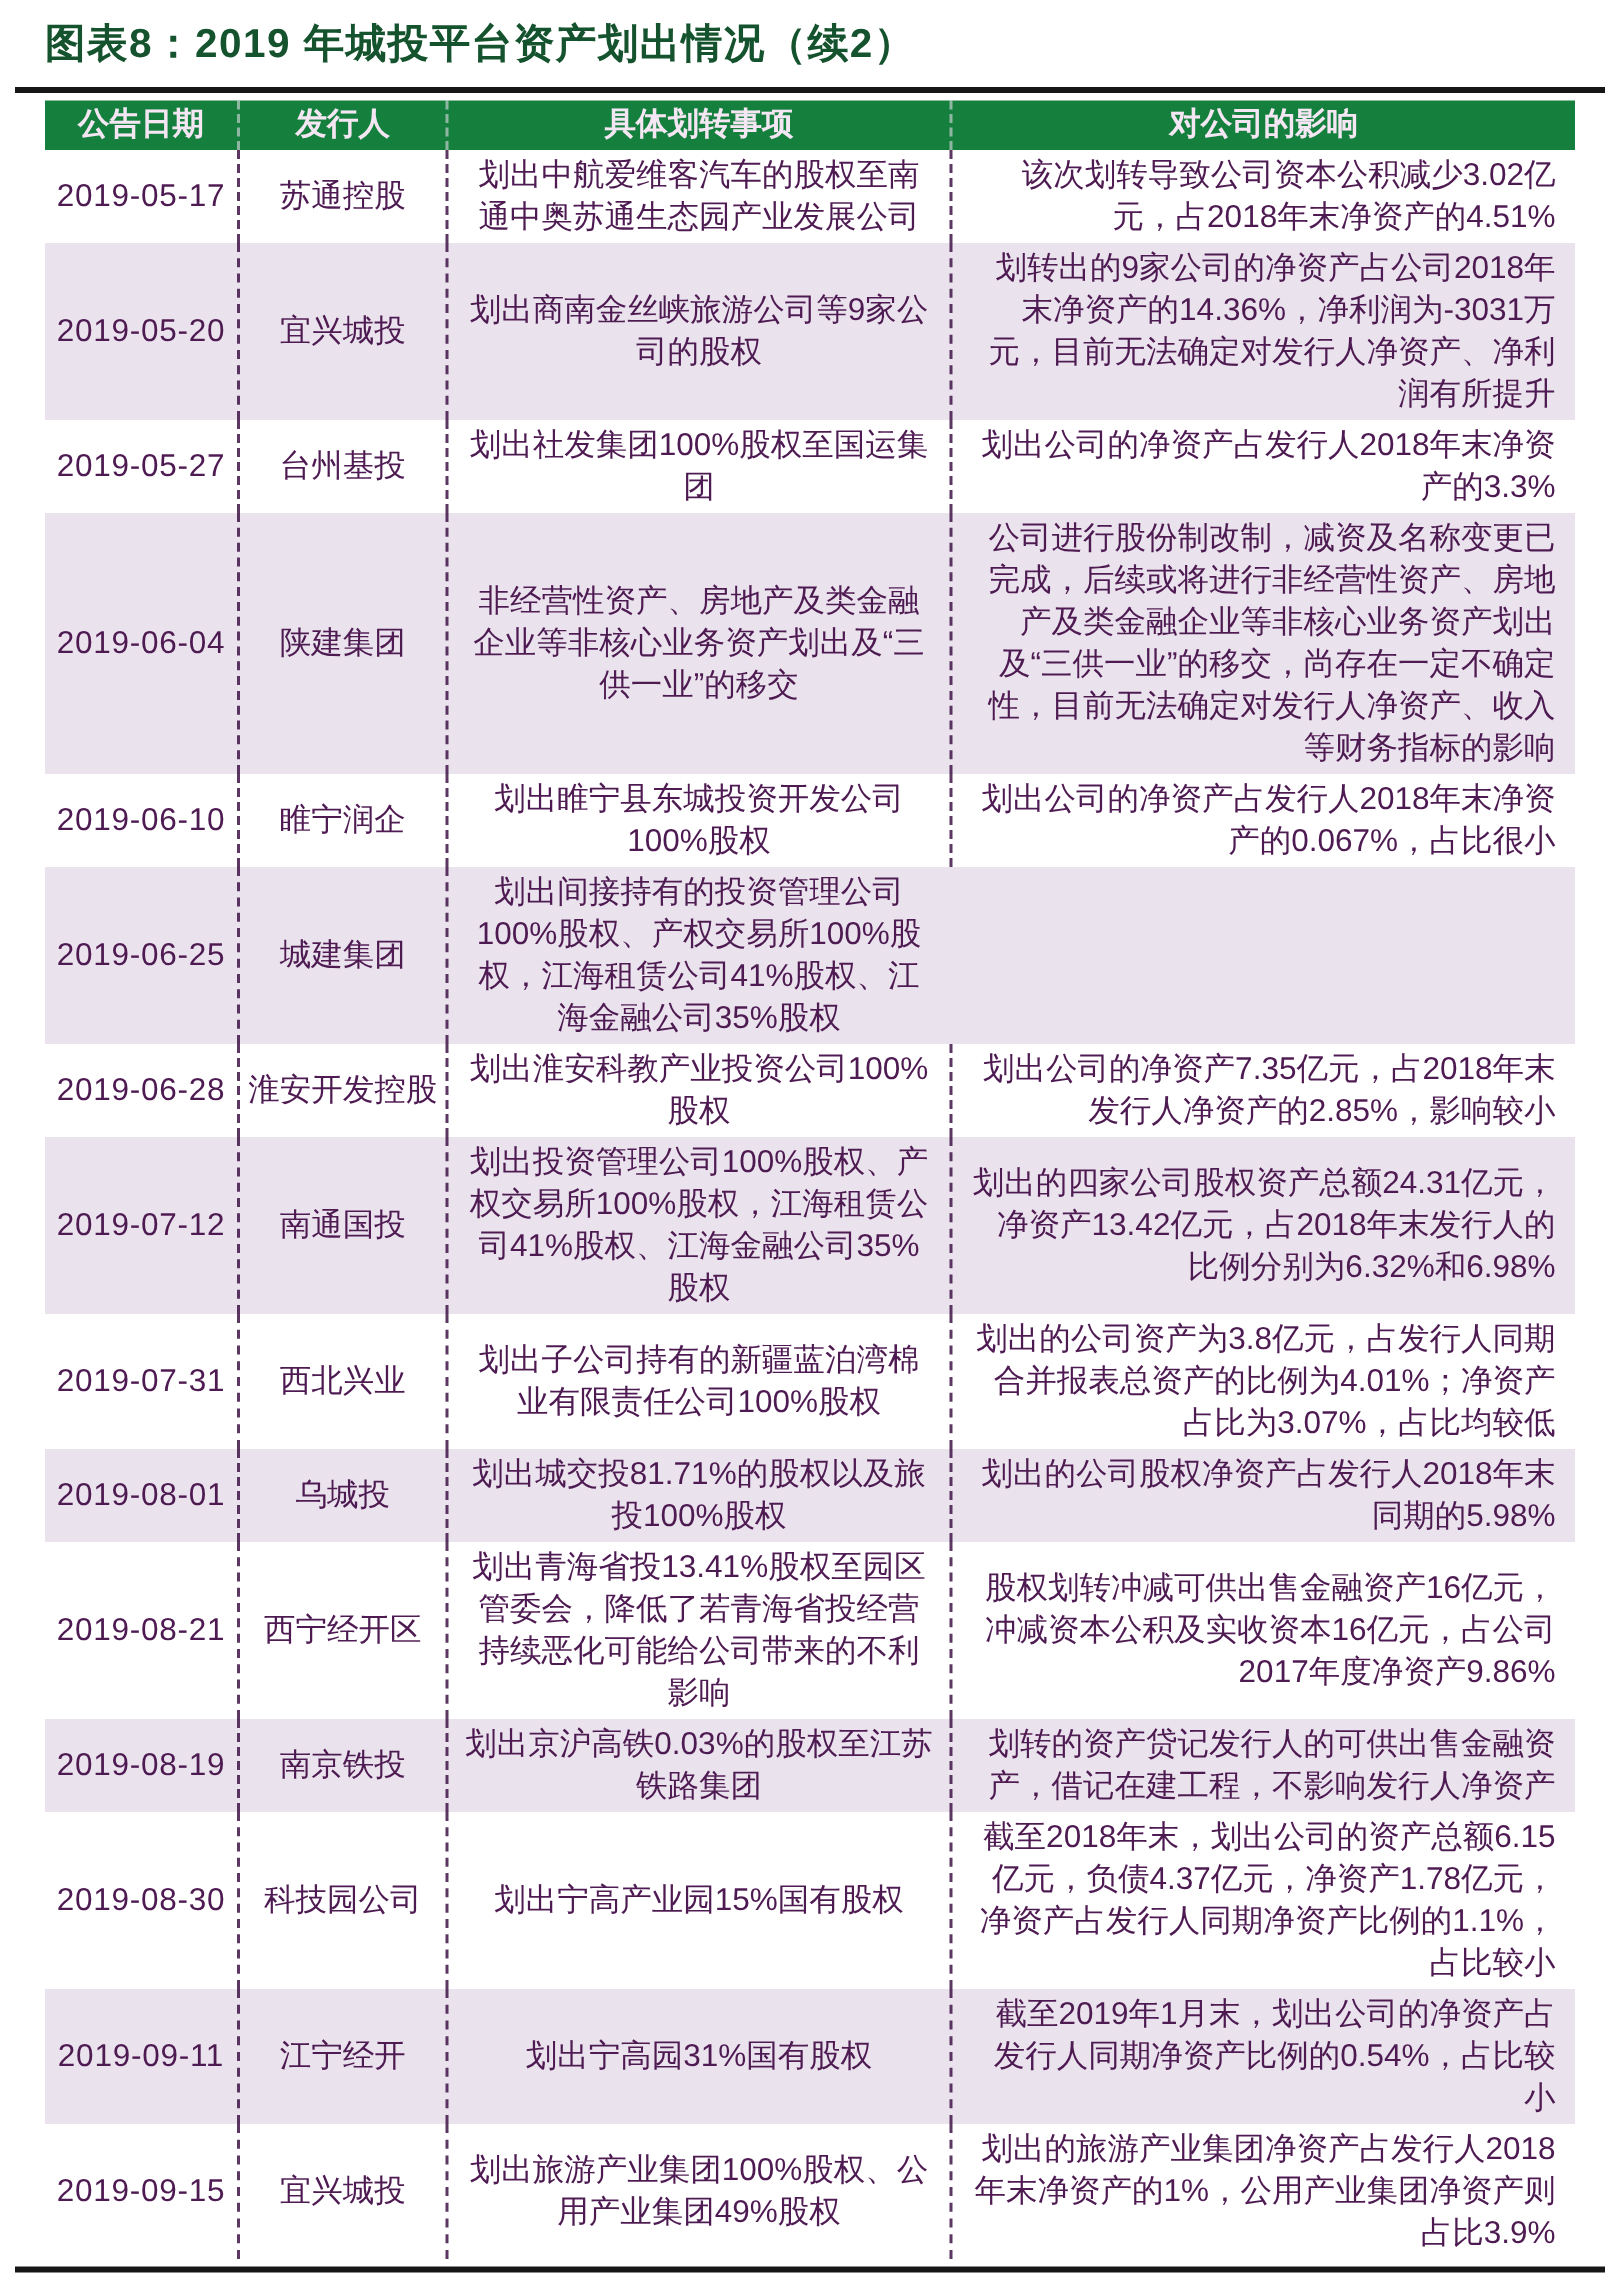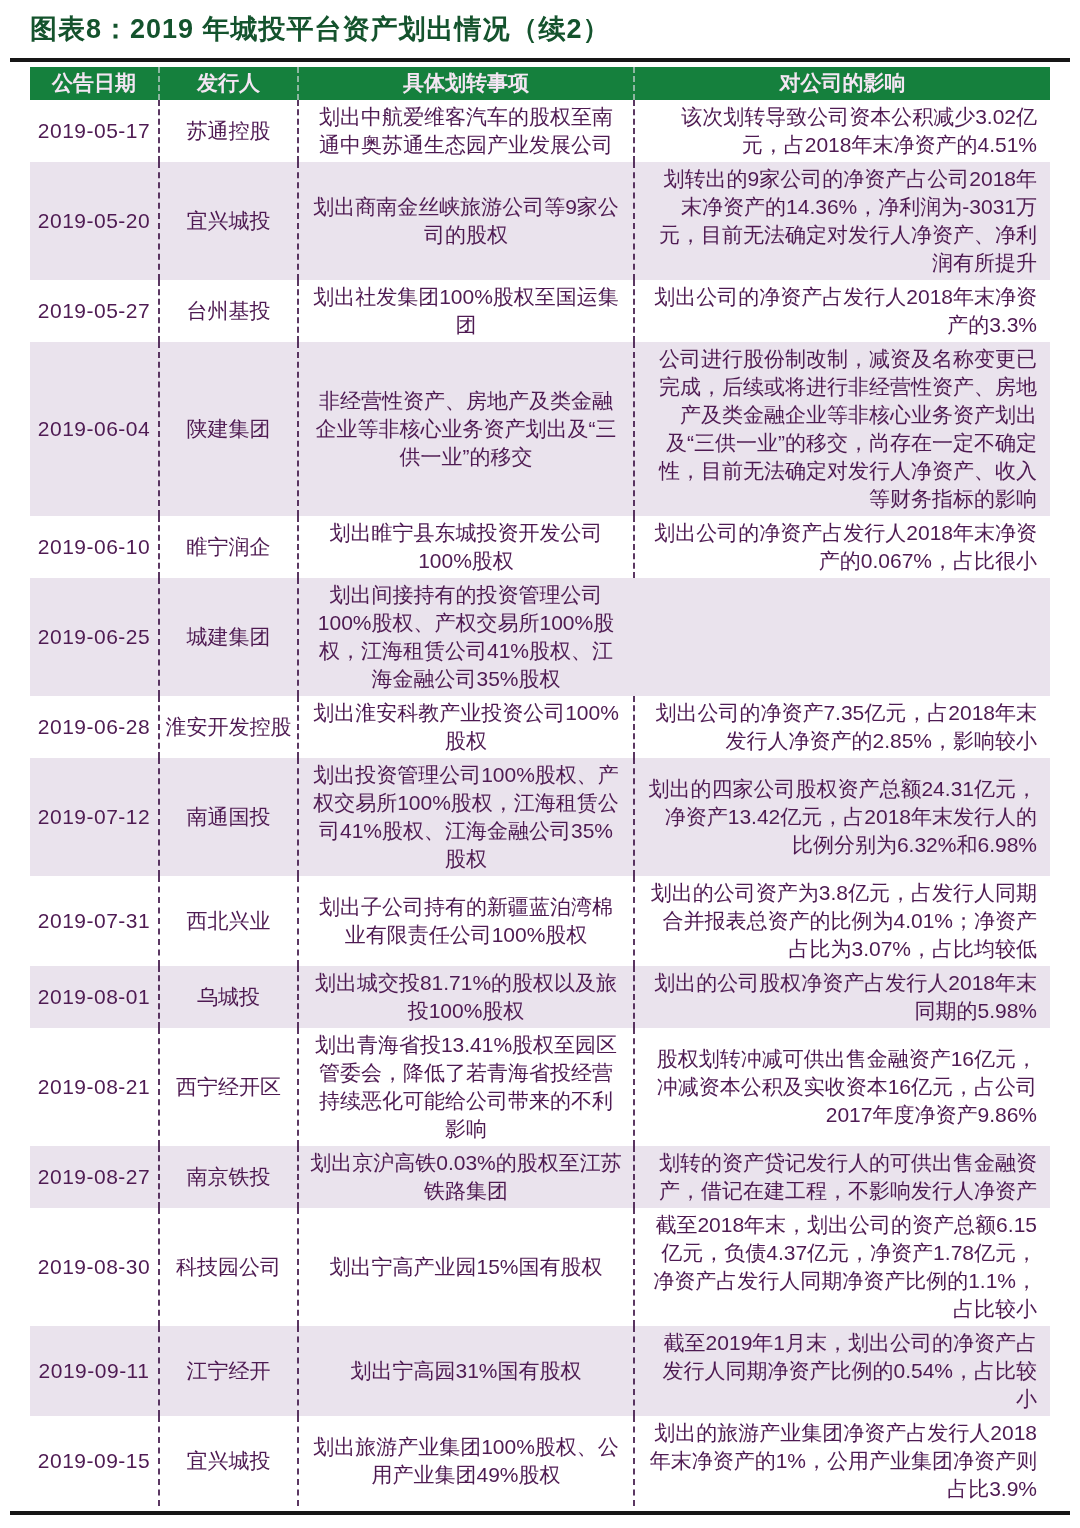--- a/index.html
+++ b/index.html
@@ -166,21 +166,21 @@
       </div>
 
       <div class="row">
         <div class="cell date">2019-08-21</div>
         <div class="cell issuer">西宁经开区</div>
         <div class="cell detail">划出青海省投13.41%股权至园区管委会，降低了若青海省投经营持续恶化可能给公司带来的不利影响</div>
         <div class="cell impact">股权划转冲减可供出售金融资产16亿元，冲减资本公积及实收资本16亿元，占公司2017年度净资产9.86%</div>
       </div>
 
       <div class="row">
-        <div class="cell date">2019-08-27</div>
+        <div class="cell date">2019-08-19</div>
         <div class="cell issuer">南京铁投</div>
         <div class="cell detail">划出京沪高铁0.03%的股权至江苏铁路集团</div>
         <div class="cell impact">划转的资产贷记发行人的可供出售金融资产，借记在建工程，不影响发行人净资产</div>
       </div>
 
       <div class="row">
         <div class="cell date">2019-08-30</div>
         <div class="cell issuer">科技园公司</div>
         <div class="cell detail">划出宁高产业园15%国有股权</div>
         <div class="cell impact">截至2018年末，划出公司的资产总额6.15亿元，负债4.37亿元，净资产1.78亿元，净资产占发行人同期净资产比例的1.1%，占比较小</div>

